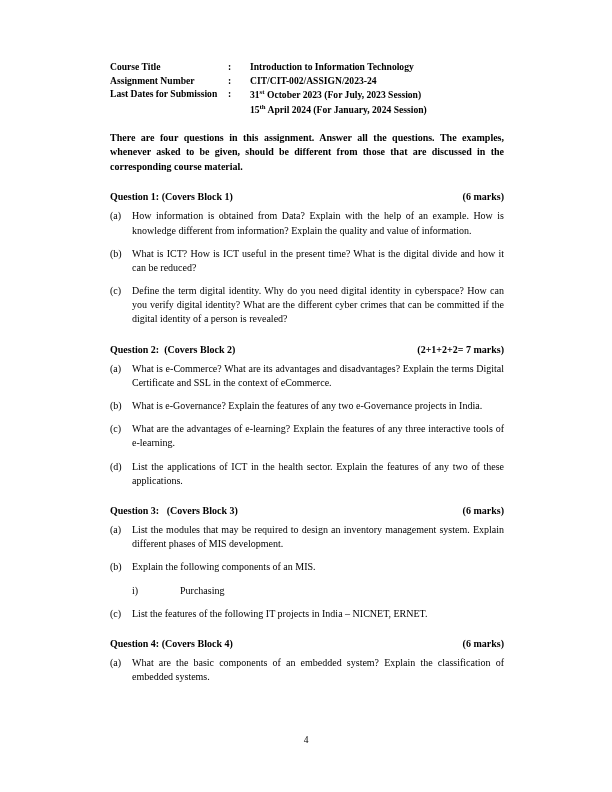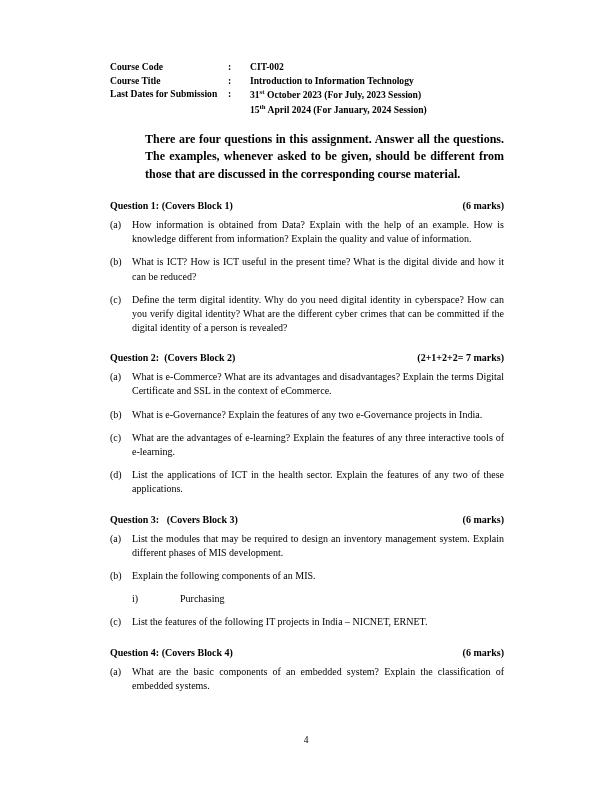--- a/index.html
+++ b/index.html
@@ -40,25 +40,24 @@
     vertical-align: top;
     white-space: nowrap;
   }
   .meta td.label { width: 118px; }
   .meta td.colon { width: 22px; }
   .meta td.value { }
   .meta .sup { font-size: 6.8px; vertical-align: super; }
 
   .intro {
     margin-top: 14px;
-    font-size: 12px;
+    font-size: 10px;
     font-weight: bold;
     text-align: justify;
     line-height: 1.45;
-    margin-left: 35px;
   }
 
   .qhead {
     display: flex;
     justify-content: space-between;
     align-items: baseline;
     font-size: 10px;
     font-weight: bold;
     margin-top: 17px;
     margin-bottom: 7px;
@@ -104,30 +103,30 @@
 </style>
 </head>
 <body>
 
 <div class="page">
   <div class="content">
 
     <table class="meta">
       <tbody>
         <tr>
-          <td class="label">Course Code</td>
-          <td class="colon">:</td>
-          <td class="value">CIT-002</td>
-        </tr>
-        <tr>
           <td class="label">Course Title</td>
           <td class="colon">:</td>
           <td class="value">Introduction to Information Technology</td>
         </tr>
         <tr>
+          <td class="label">Assignment Number</td>
+          <td class="colon">:</td>
+          <td class="value">CIT/CIT-002/ASSIGN/2023-24</td>
+        </tr>
+        <tr>
           <td class="label">Last Dates for Submission</td>
           <td class="colon">:</td>
           <td class="value"><span>31</span><span class="sup">st</span><span> October 2023 (For July, 2023 Session)</span></td>
         </tr>
         <tr>
           <td class="label"></td>
           <td class="colon"></td>
           <td class="value"><span>15</span><span class="sup">th</span><span> April 2024 (For January, 2024 Session)</span></td>
         </tr>
       </tbody>

